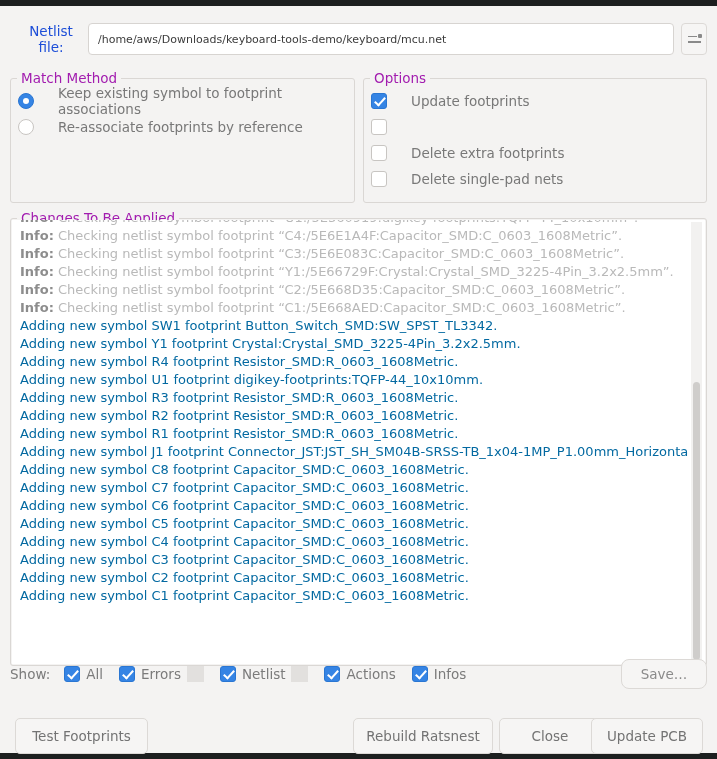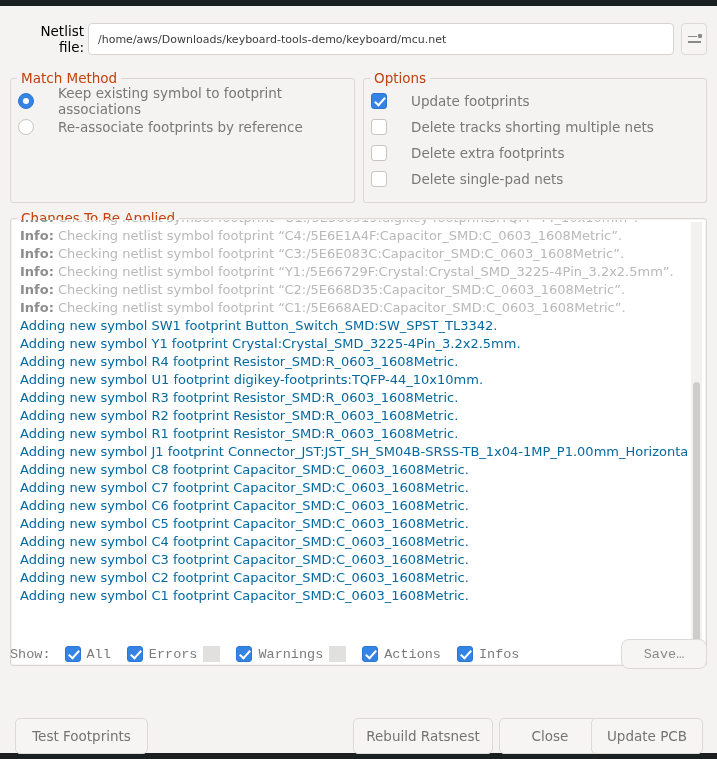--- a/index.html
+++ b/index.html
@@ -19,22 +19,22 @@
     background: #f4f3f2;
   }
 
   
   .netlist-row {
     position: absolute; left: 0; top: 12px;
     width: 717px; height: 42px;
     display: flex; align-items: center;
   }
   .netlist-label {
-    width: 84px; text-align: right; padding-left: 18px;
-    color: #000000; font-size: 13.5px;
+    width: 84px; text-align: center; padding-left: 18px;
+    color: #1d4ed8; font-size: 13.5px;
   }
   .netlist-input {
     flex: 1 1 auto;
     height: 32px;
     margin-left: 4px;
     background: #ffffff;
     border: 1px solid #d7d4d1;
     border-radius: 4px;
     display: flex; align-items: center;
     padding: 0 9px;
@@ -66,21 +66,21 @@
   .group {
     position: absolute;
     border: 1px solid #dad7d4;
     border-radius: 3px;
     background: transparent;
   }
   .group > .legend {
     position: absolute; top: -9px; left: 6px;
     background: #f4f3f2;
     padding: 0 4px;
-    font-size: 13.5px; color: #c2410c;
+    font-size: 13.5px; color: #a21caf;
   }
   #group-match { left: 10px; top: 72px; width: 345px; height: 125px; }
   #group-options { left: 363px; top: 72px; width: 344px; height: 125px; }
 
   .opt-row {
     display: flex; align-items: center;
     height: 26px;
     padding-left: 7px;
     gap: 24px;
     font-size: 13.5px;
@@ -157,23 +157,23 @@
     position: absolute;
     left: 2px; width: 7px;
     top: 160px; height: 278px;
     background: #cfcdcb;
     border-radius: 4px;
   }
 
   
   .show-row {
     position: absolute;
-    left: 10px; top: 632px; width: 697px; height: 32px;
+    left: 10px; top: 652px; width: 697px; height: 32px;
     display: flex; align-items: center;
-    font-size: 13.5px; color: #7b7b7b; font-family: Liberation Mono, monospace;
+    font-size: 13.5px; color: #7b7b7b;
   }
   .show-label { margin-right: 14px; }
   .show-item { display: flex; align-items: center; gap: 6px; margin-right: 16px; }
   .count-badge {
     width: 17px; height: 16px;
     background: #e2e0de;
     margin-right: 16px;
     margin-left: -10px;
   }
   .save-btn {
@@ -233,21 +233,20 @@
 
   <div class="group" id="group-options">
     <div class="legend">Options</div>
     <div class="opt-list">
       <div class="opt-row">
         <span class="cbox on"></span>
         <span>Update footprints</span>
       </div>
       <div class="opt-row">
         <span class="cbox"></span>
-        <span>Delete tracks shorting multiple nets</span>
       </div>
       <div class="opt-row">
         <span class="cbox"></span>
         <span>Delete extra footprints</span>
       </div>
       <div class="opt-row">
         <span class="cbox"></span>
         <span>Delete single-pad nets</span>
       </div>
     </div>
@@ -293,21 +292,21 @@
           <span class="cbox on"></span>
           <span>All</span>
         </span>
         <span class="show-item">
           <span class="cbox on"></span>
           <span>Errors</span>
         </span>
         <span class="count-badge"></span>
         <span class="show-item">
           <span class="cbox on"></span>
-          <span>Warnings</span>
+          <span>Netlist</span>
         </span>
         <span class="count-badge"></span>
         <span class="show-item">
           <span class="cbox on"></span>
           <span>Actions</span>
         </span>
         <span class="show-item">
           <span class="cbox on"></span>
           <span>Infos</span>
         </span>

